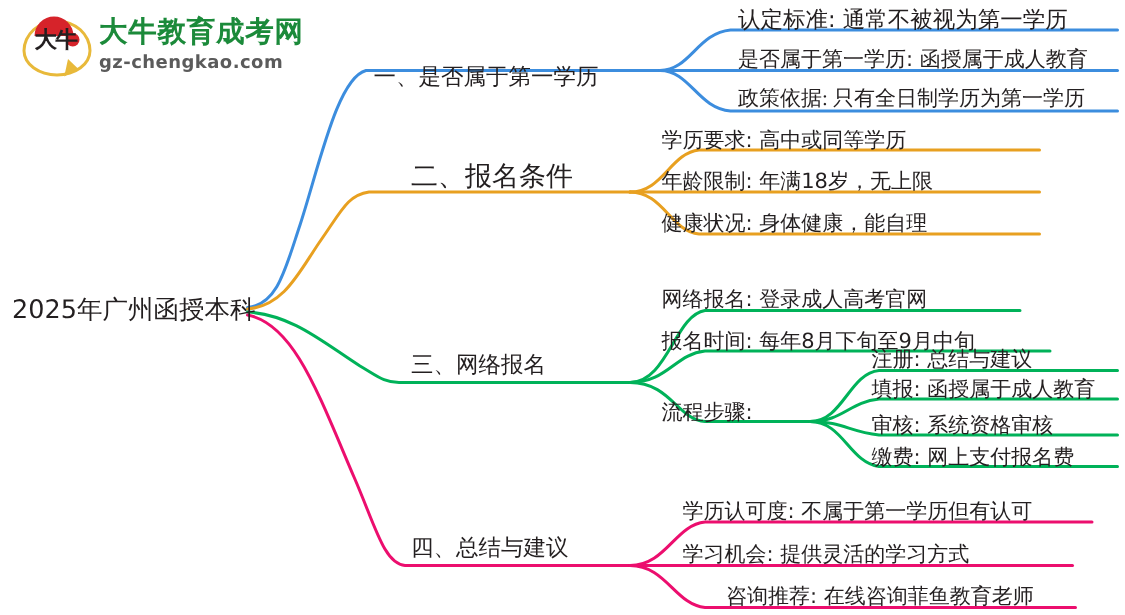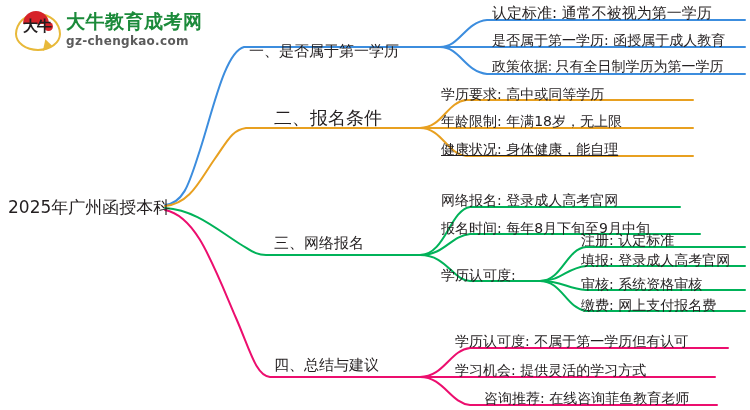--- a/index.html
+++ b/index.html
@@ -107,28 +107,28 @@
 <div class="node" style="left:8px;top:199px;font-size:17px;">2025年广州函授本科</div>
 
 <div class="node" style="left:249px;top:28px;font-size:15px;margin-top:16px;">一、是否属于第一学历</div>
 <div class="node" style="left:492px;top:6px;font-size:15px;">认定标准: 通常不被视为第一学历</div>
 <div class="node" style="left:492px;top:33px;font-size:14px;">是否属于第一学历: 函授属于成人教育</div>
 <div class="node" style="left:492px;top:60px;font-size:14px;font-family:Liberation Serif, serif;">政策依据: 只有全日制学历为第一学历</div>
 
 <div class="node" style="left:274px;top:109px;font-size:18px;">二、报名条件</div>
 <div class="node" style="left:441px;top:87px;font-size:14px;">学历要求: 高中或同等学历</div>
 <div class="node" style="left:441px;top:114px;font-size:14px;">年龄限制: 年满18岁，无上限</div>
-<div class="node" style="left:441px;top:142px;font-size:14px;text-decoration:underline;">健康状况: 身体健康，能自理</div>
+<div class="node" style="left:441px;top:142px;font-size:14px;">健康状况: 身体健康，能自理</div>
 
 <div class="node" style="left:274px;top:236px;font-size:15px;">三、网络报名</div>
 <div class="node" style="left:441px;top:193px;font-size:14px;">网络报名: 登录成人高考官网</div>
 <div class="node" style="left:441px;top:221px;font-size:14px;">报名时间: 每年8月下旬至9月中旬</div>
-<div class="node" style="left:441px;top:268px;font-size:14px;">学历认可度:</div>
+<div class="node" style="left:441px;top:268px;font-size:14px;">流程步骤:</div>
 
-<div class="node" style="left:581px;top:233px;font-size:14px;">注册: 认定标准</div>
-<div class="node" style="left:581px;top:253px;font-size:14px;">填报: 登录成人高考官网</div>
+<div class="node" style="left:581px;top:233px;font-size:14px;">注册: 总结与建议</div>
+<div class="node" style="left:581px;top:253px;font-size:14px;">填报: 函授属于成人教育</div>
 <div class="node" style="left:581px;top:277px;font-size:14px;">审核: 系统资格审核</div>
 <div class="node" style="left:581px;top:298px;font-size:14px;">缴费: 网上支付报名费</div>
 
 <div class="node" style="left:274px;top:358px;font-size:15px;">四、总结与建议</div>
 <div class="node" style="left:455px;top:334px;font-size:14px;">学历认可度: 不属于第一学历但有认可</div>
 <div class="node" style="left:455px;top:363px;font-size:14px;">学习机会: 提供灵活的学习方式</div>
 <div class="node" style="left:455px;top:391px;font-size:14px;margin-left:29px;">咨询推荐: 在线咨询菲鱼教育老师</div>
 
 </body></html>

